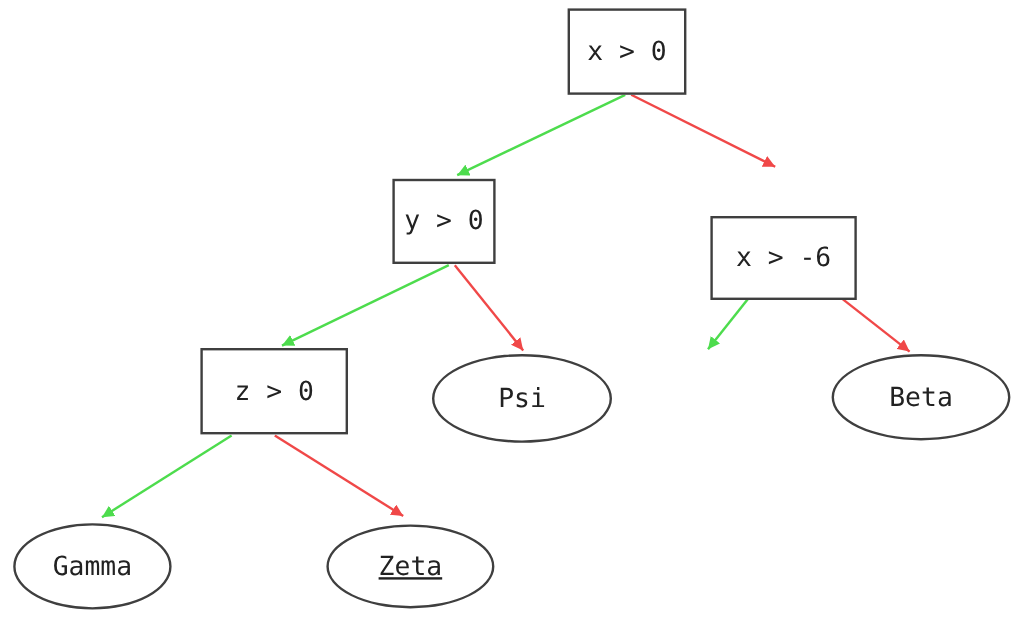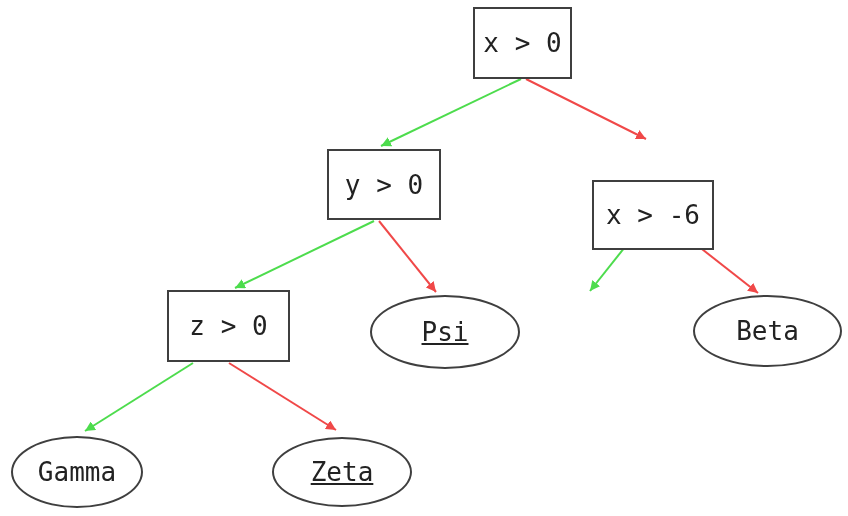--- a/index.html
+++ b/index.html
@@ -23,21 +23,21 @@
     height: 516px;
   }
   .node {
     position: absolute;
     display: flex;
     align-items: center;
     justify-content: center;
     box-sizing: border-box;
     background: #ffffff;
     color: #222222;
-    font-size: 26px;
+    font-size: 22px;
     white-space: pre;
   }
   .node.rect {
     border: 2px solid #3f3f3f;
   }
   .node.ellipse {
     border: 2px solid #3f3f3f;
     border-radius: 50%;
   }
   .edge-line {
@@ -64,27 +64,27 @@
     <line class="edge-line" x1="374" y1="221" x2="235" y2="288" marker-end="url(#arrow-true)" stroke="#4ddc4d"></line>
     <line class="edge-line" x1="379" y1="221" x2="436" y2="292" marker-end="url(#arrow-false)" stroke="#f04848"></line>
     <line class="edge-line" x1="652" y1="213" x2="590" y2="291" marker-end="url(#arrow-true)" stroke="#4ddc4d"></line>
     <line class="edge-line" x1="656" y1="213" x2="758" y2="293" marker-end="url(#arrow-false)" stroke="#f04848"></line>
     <line class="edge-line" x1="193" y1="363" x2="85" y2="431" marker-end="url(#arrow-true)" stroke="#4ddc4d"></line>
     <line class="edge-line" x1="229" y1="363" x2="336" y2="430" marker-end="url(#arrow-false)" stroke="#f04848"></line>
   </svg>
 
   <div class="node rect" style="left:473px; top:7px;  width:99px;  height:72px;">x &gt; 0</div>
 
-  <div class="node rect" style="left:327px; top:149px; width:114px;  height:71px;">y &gt; 0</div>
+  <div class="node rect" style="left:327px; top:149px; width:86px;  height:71px;">y &gt; 0</div>
 
   <div class="node rect" style="left:592px; top:148px; width:122px; height:70px;margin-top:32px;">x &gt; -6</div>
 
   <div class="node rect" style="left:167px; top:290px; width:123px; height:72px;">z &gt; 0</div>
 
-  <div class="node ellipse" style="left:370px; top:295px; width:150px; height:74px;text-decoration:underline;">Psi</div>
+  <div class="node ellipse" style="left:360px; top:295px; width:150px; height:74px;">Psi</div>
 
 
   <div class="node ellipse" style="left:693px; top:295px; width:149px; height:72px;">Beta</div>
 
   <div class="node ellipse" style="left:11px;  top:436px; width:132px; height:72px;">Gamma</div>
 
   <div class="node ellipse" style="left:272px; top:437px; width:140px; height:70px;text-decoration:underline;">Zeta</div>
 
 </div>
 

